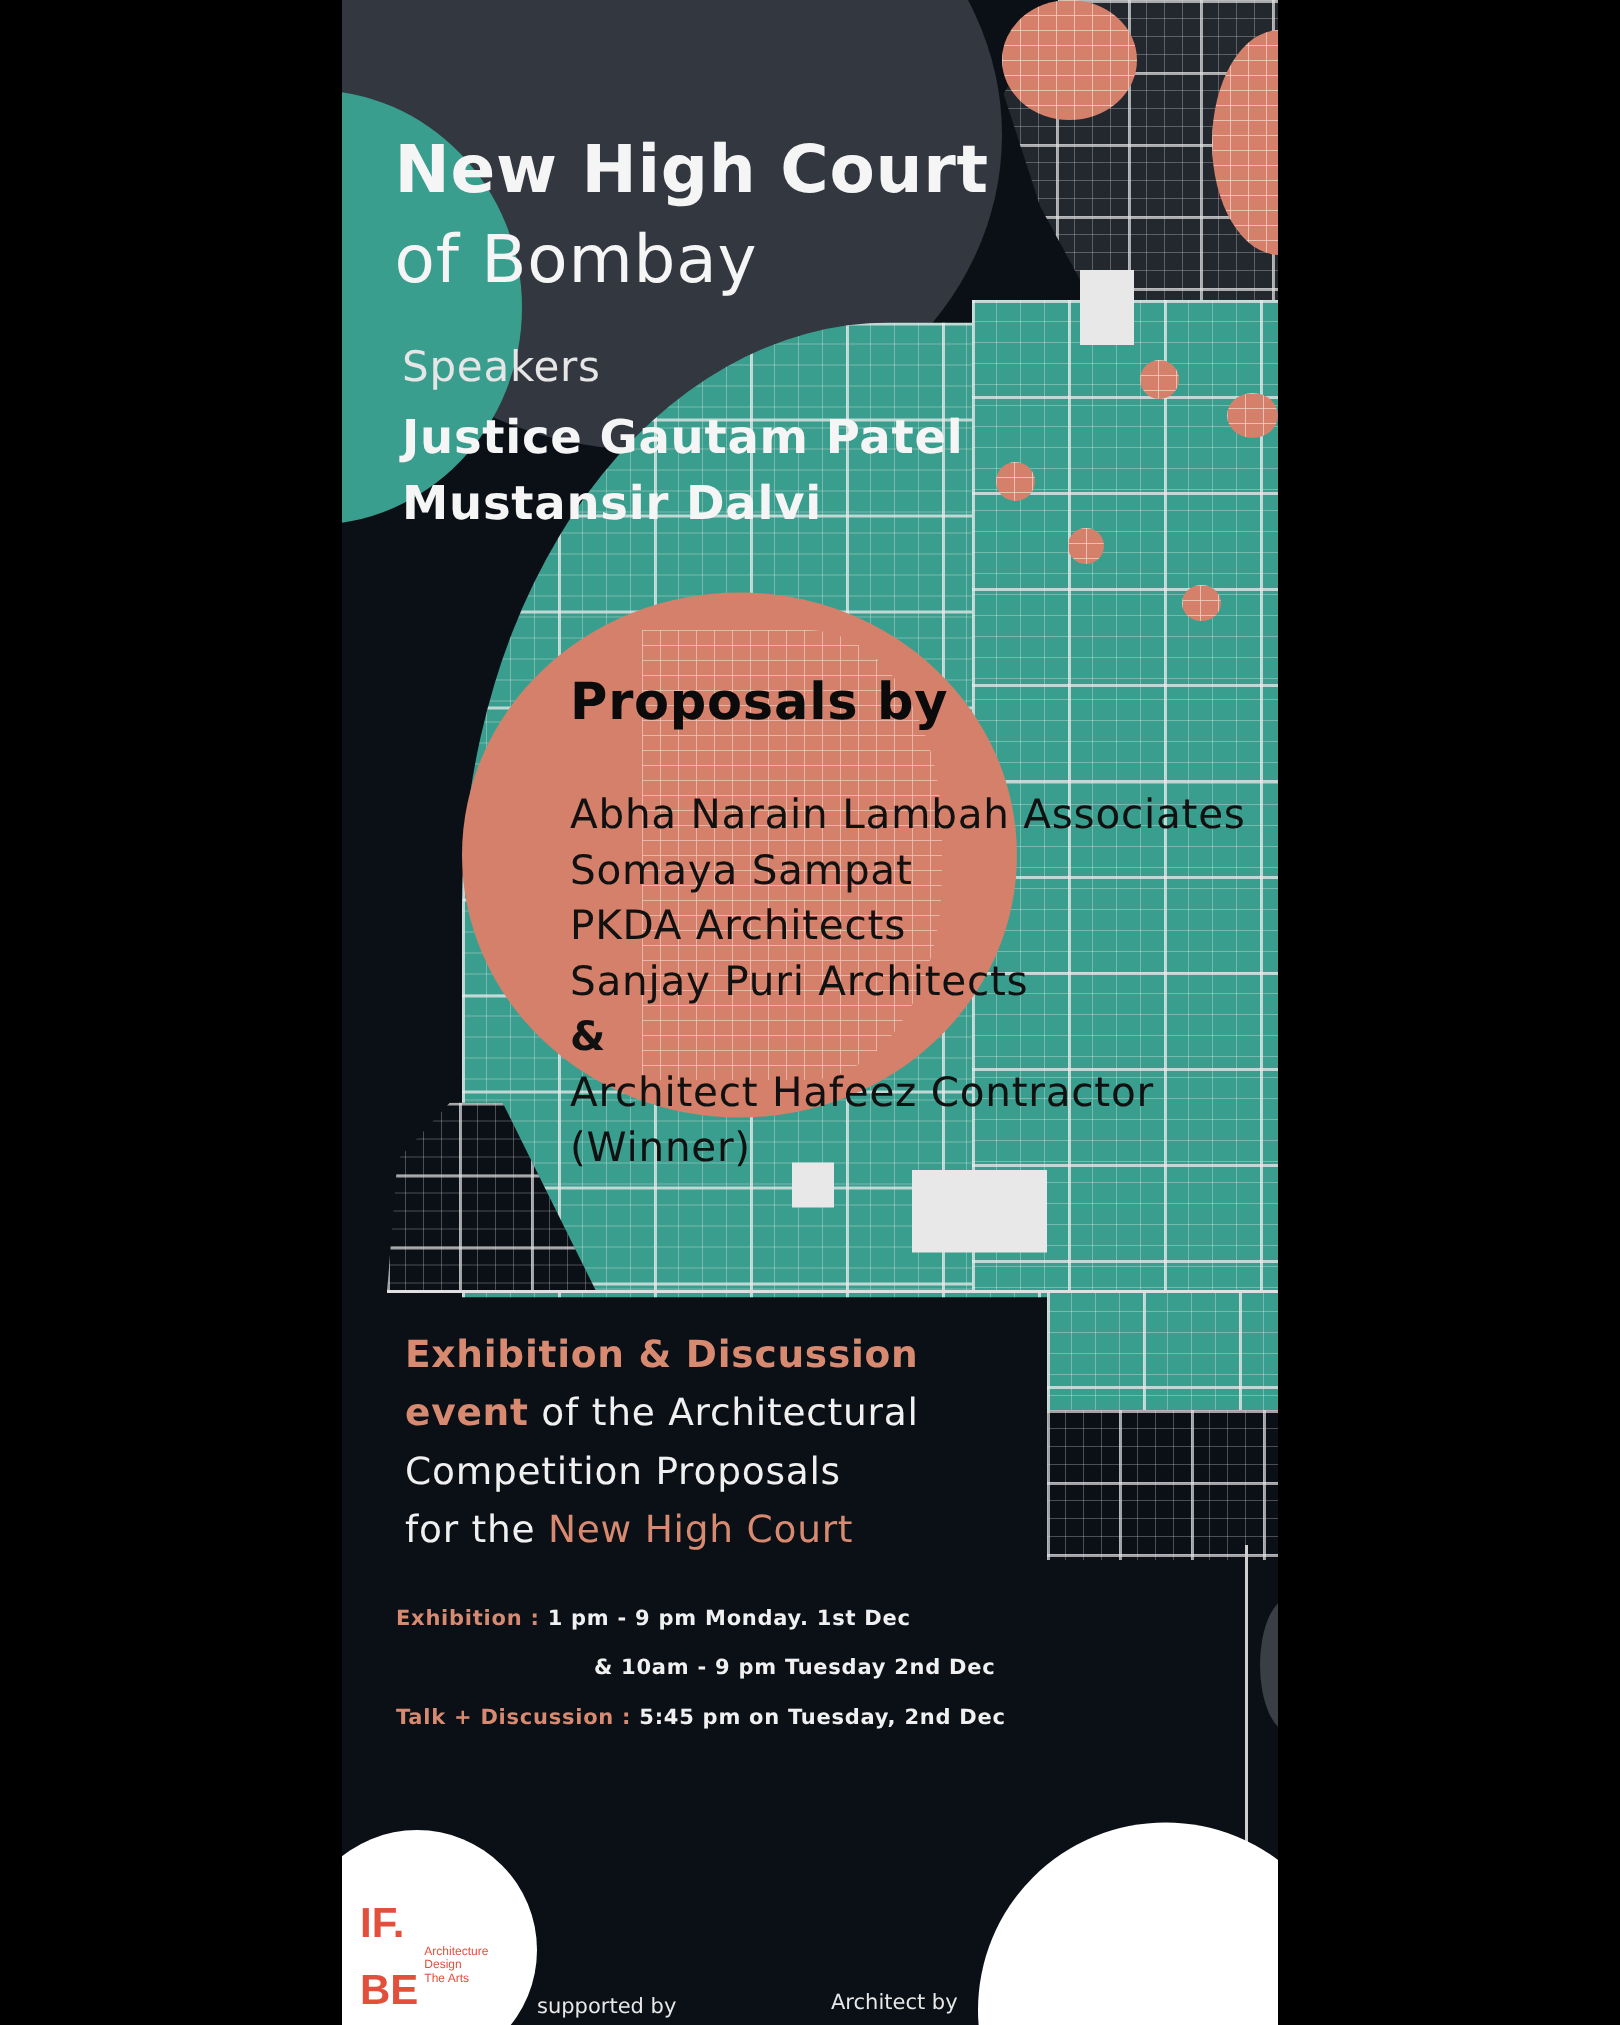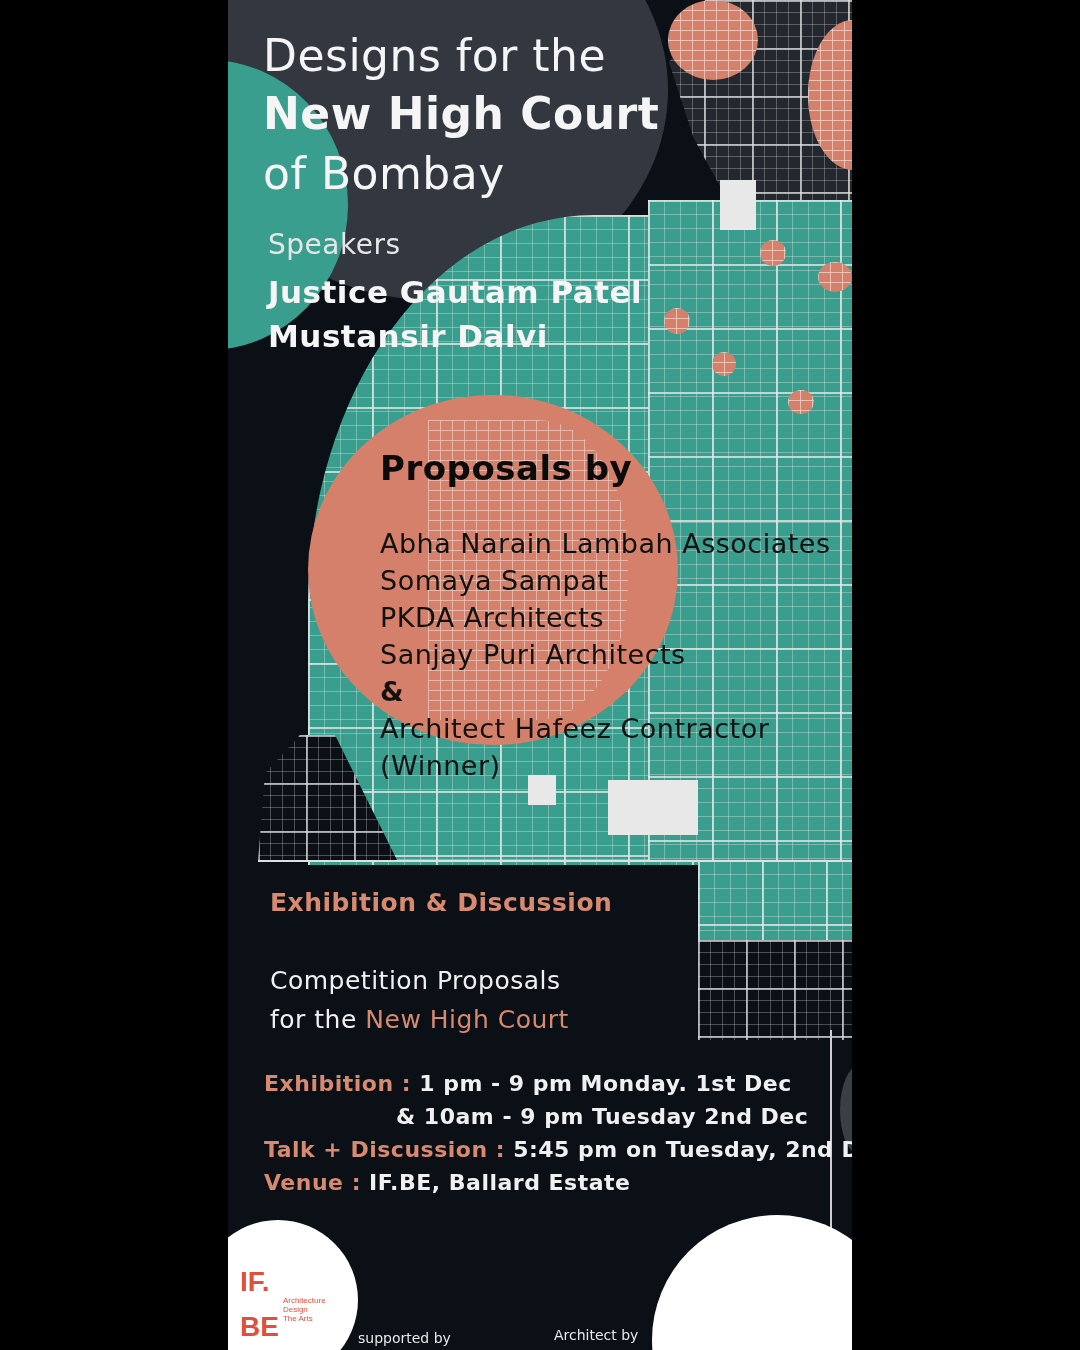--- a/index.html
+++ b/index.html
@@ -43,21 +43,21 @@
   .txt { position:absolute; white-space:nowrap; letter-spacing:0.5px; }
   .title-light { color:#f5f5f5; font-size:44px; font-weight:normal; }
   .title-bold { color:#f5f5f5; font-size:44px; font-weight:bold; }
   .speakers-label { color:#e6e6e6; font-size:28px; }
   .speaker { color:#f5f5f5; font-size:31px; font-weight:bold; }
   .proposals-head { color:#0b0b0b; font-size:34px; font-weight:bold; }
   .proposal { color:#111111; font-size:27px; }
   .accent { color:#d88a70; }
   .white { color:#f0f0f0; }
   .event { font-size:25px; }
-  .sched { font-size:22px; font-weight:bold; }
+  .sched { font-size:14px; font-weight:bold; }
   .logo-circle { position:absolute; background:#ffffff; border-radius:50%; }
   .caption { position:absolute; color:#e8e8e8; font-size:14px; }
 </style>
 </head>
 <body>
 
 <div class="poster">
 
   <div class="shape" style="left:-30px; top:-120px; width:470px; height:420px; background:#33373f;"></div>
   <div class="shape" style="left:-160px; top:60px; width:280px; height:290px; background:#3a9e8e;"></div>
@@ -84,52 +84,51 @@
   <div class="block" style="left:300px; top:775px; width:28px; height:30px; background:#e8e8e8;"></div>
 
   <div class="map-dark" style="left:30px; top:735px; width:140px; height:127px; background-color:#0b0f16; clip-path:polygon(30% 0,55% 0,100% 100%,0 100%,5% 30%);"></div>
 
   <div class="block" style="left:30px; top:860px; width:594px; height:2px; background:#e0e0e0;"></div>
 
   <div class="map-dark" style="left:470px; top:940px; width:154px; height:100px; background-color:#0b0f16;"></div>
   <div class="block" style="left:602px; top:1030px; width:2px; height:210px; background:#cfcfcf;"></div>
   <div class="shape" style="left:612px; top:1065px; width:40px; height:90px; background:#3a3e45;"></div>
 
-  <div class="txt title-light" style="left:35px; top:30px;">Designs for the</div>
   <div class="txt title-bold" style="left:35px; top:88px;">New High Court</div>
   <div class="txt title-light" style="left:35px; top:148px;">of Bombay</div>
 
   <div class="txt speakers-label" style="left:40px; top:228px;">Speakers</div>
   <div class="txt speaker" style="left:40px; top:274px;">Justice Gautam Patel</div>
   <div class="txt speaker" style="left:40px; top:318px;">Mustansir Dalvi</div>
 
   <div class="txt proposals-head" style="left:152px; top:448px;">Proposals by</div>
   <div class="txt proposal" style="left:152px; top:565px;">Somaya Sampat</div>
   <div class="txt proposal" style="left:152px; top:528px;">Abha Narain Lambah Associates</div>
   <div class="txt proposal" style="left:152px; top:602px;">PKDA Architects</div>
   <div class="txt proposal" style="left:152px; top:639px;">Sanjay Puri Architects</div>
   <div class="txt proposal" style="left:152px; top:676px; font-weight:bold;">&amp;</div>
   <div class="txt proposal" style="left:152px; top:713px;">Architect Hafeez Contractor</div>
   <div class="txt proposal" style="left:152px; top:750px;">(Winner)</div>
 
   <div class="txt event accent" style="left:42px; top:888px; font-weight:bold;">Exhibition &amp; Discussion</div>
+  <div class="txt event" style="left:42px; top:927px;">
+    <span class="accent" style="font-weight:bold;">event</span><span class="white"> of the Architectural</span>
+  </div>
   <div class="txt event white" style="left:42px; top:966px;">Competition Proposals</div>
   <div class="txt event" style="left:42px; top:1005px;">
     <span class="white">for the </span><span class="accent">New High Court</span>
   </div>
 
   <div class="txt sched" style="left:36px; top:1071px;">
     <span class="accent">Exhibition : </span><span class="white">1 pm - 9 pm Monday. 1st Dec</span>
   </div>
   <div class="txt sched white" style="left:168px; top:1104px;">&amp; 10am - 9 pm Tuesday 2nd Dec</div>
   <div class="txt sched" style="left:36px; top:1137px;">
     <span class="accent">Talk + Discussion : </span><span class="white">5:45 pm on Tuesday, 2nd Dec</span>
-  </div>
-  <div class="txt sched" style="left:36px; top:1170px;">
-    <span class="accent">Venue : </span><span class="white">IF.BE, Ballard Estate</span>
   </div>
 
   <div class="logo-circle" style="left:-30px; top:1220px; width:160px; height:160px;"></div>
   <div style="position:absolute; left:12px; top:1268px;">
     <div style="font-family:'Liberation Sans',sans-serif; font-weight:bold; color:#e2503c; font-size:28px; line-height:28px;">IF.</div>
     <div style="display:flex; align-items:flex-end;">
       <div style="font-family:'Liberation Sans',sans-serif; font-weight:bold; color:#e2503c; font-size:28px; line-height:30px;">BE</div>
       <div style="margin-left:4px; margin-bottom:19px; font-family:'Liberation Sans',sans-serif; color:#e2503c; font-size:8px; line-height:9px;">
         <div>Architecture</div>
         <div>Design</div>

